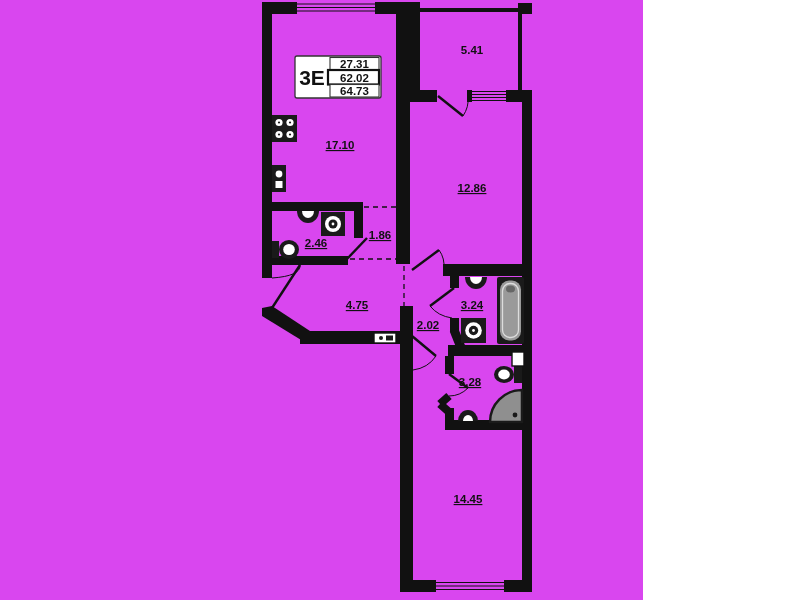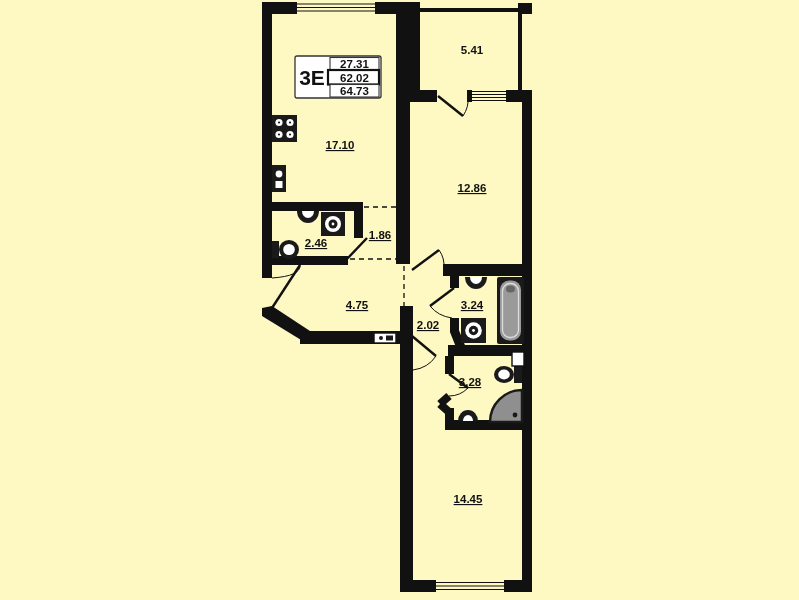--- a/index.html
+++ b/index.html
@@ -1,16 +1,16 @@
 <!DOCTYPE html>
 <html><head>
 <meta charset="utf-8">
 <style>
   html,body{margin:0;padding:0;background:#fff;}
-  .canvas{position:relative;width:799px;height:600px;background:#fef9c3;overflow:hidden;
+  .canvas{position:relative;width:643px;height:600px;background:#d946ef;overflow:hidden;
           font-family:"Liberation Sans",sans-serif;}
   svg text{font-family:"Liberation Sans",sans-serif;font-weight:bold;fill:#111;}
   .rlabel{font-size:11.5px;text-anchor:middle;}
   .u{text-decoration:underline;}
   .legend-type{font-size:21px;text-anchor:middle;}
   .legend-val{font-size:11.5px;text-anchor:middle;}
   .wallline{stroke:#111;}
   .dash{stroke:#111;stroke-width:1.3;stroke-dasharray:5 4;fill:none;}
   .winline{stroke:#111;stroke-width:1.2;fill:none;}
   .leaf{stroke:#111;stroke-width:2.4;fill:none;}

